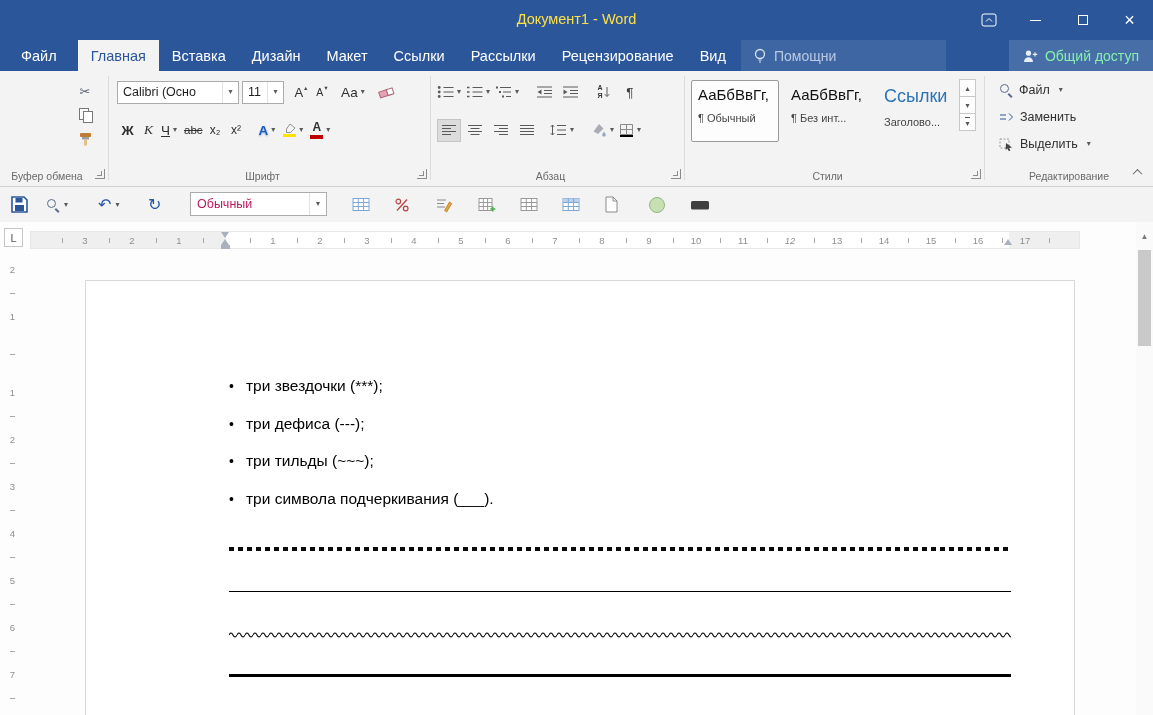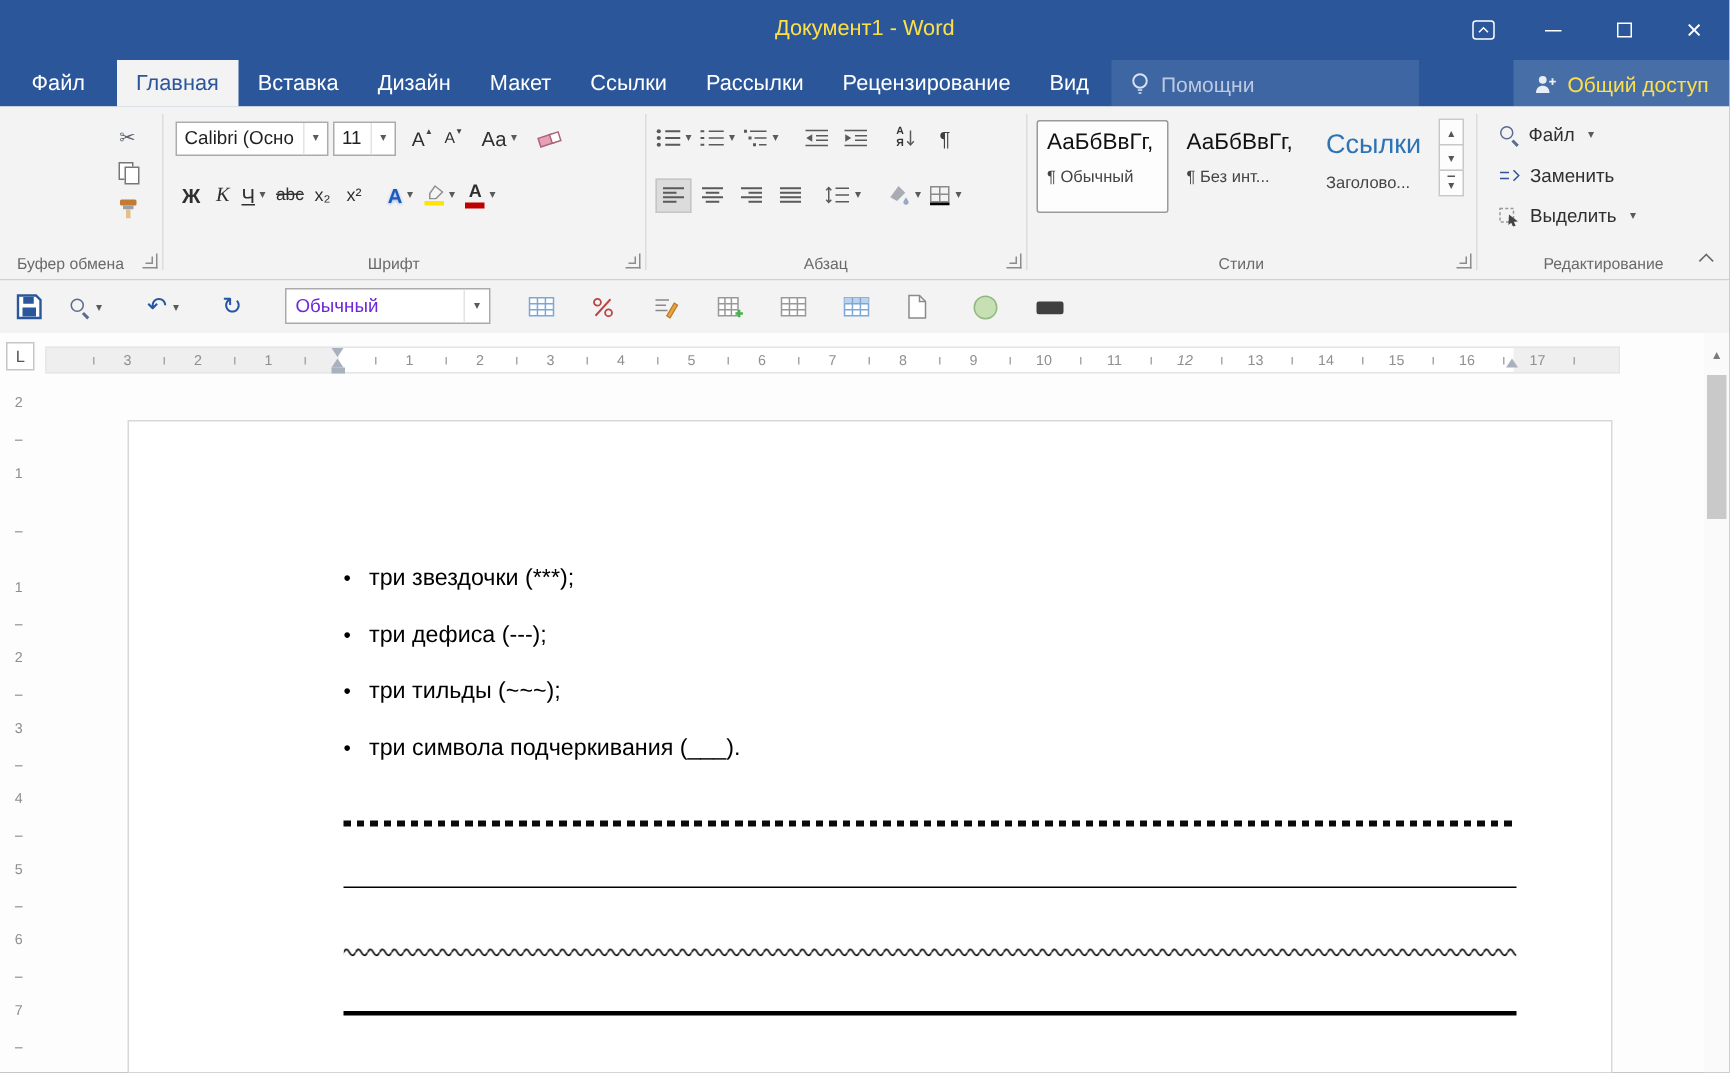--- a/index.html
+++ b/index.html
@@ -15,21 +15,21 @@
 .xicon{font-size:18px;line-height:1}
 
 .tabbar{position:absolute;left:0;top:40px;right:0;height:31px;background:#2b579a;display:flex;align-items:stretch}
 .filetab{color:#fff;font-size:14.5px;padding:0 21px;display:flex;align-items:center}
 .tablist{display:flex}
 .tab{color:#fff;font-size:14.5px;padding:0 13px;display:flex;align-items:center;white-space:nowrap}
 .tab.active{background:#f3f3f3;color:#2b579a}
 .assist{display:flex;align-items:center;gap:7px;background:rgba(255,255,255,.09);padding:0 12px;width:205px;margin-left:2px}
 .assist span{color:#bcc9e2;font-size:14px;white-space:nowrap;overflow:hidden}
 .share{margin-left:auto;display:flex;align-items:center;gap:7px;background:rgba(255,255,255,.14);padding:0 14px}
-.share span{color:#fde047;font-size:14px;white-space:nowrap}
+.share span{color:#86efac;font-size:14px;white-space:nowrap}
 
 .ribbon{position:absolute;left:0;top:71px;right:0;height:116px;background:#f3f3f3;border-bottom:1px solid #d2d0ce}
 .grp{position:absolute;top:0;bottom:0}
 .gdiv{position:absolute;top:5px;bottom:6px;width:1px;background:#dcdcdc}
 .glabel{position:absolute;bottom:4px;left:0;right:14px;text-align:center;font-size:10.5px;color:#6a6a6a;white-space:nowrap}
 .launch{position:absolute;bottom:7px;right:3px;width:10px;height:10px;border-right:1px solid #8c8c8c;border-bottom:1px solid #8c8c8c}
 .launch::before{content:"";position:absolute;right:2px;bottom:2px;width:4px;height:4px;border-right:1px solid #8c8c8c;border-bottom:1px solid #8c8c8c}
 .dd{display:inline-flex;align-items:center;justify-content:center;width:10px;flex:none}
 .dd::after{content:"▾";font-size:8px;color:#5a5a5a;line-height:1}
 
@@ -38,21 +38,21 @@
 .sbtn{position:absolute;width:22px;height:22px;display:flex;align-items:center;justify-content:center}
 .icon-scissors{font-size:13px;color:#59616e;line-height:1}
 .icon-copy{position:relative;width:13px;height:14px}
 .icon-copy::before{content:"";position:absolute;left:0;top:0;width:8px;height:10px;border:1px solid #777;background:#fff}
 .icon-copy::after{content:"";position:absolute;left:4px;top:3px;width:8px;height:10px;border:1px solid #777;background:#fff}
 
 .fr1{position:absolute;left:8px;top:9px;height:24px;display:flex;align-items:center}
 .fr2{position:absolute;left:8px;top:46px;height:26px;display:flex;align-items:center}
 .combo{height:23px;background:#fff;border:1px solid #ababab;display:flex;align-items:center;padding-left:5px;font-size:12.5px;color:#1f1f1f}
 .combo .dd{margin-left:auto;height:100%;border-left:1px solid #e3e3e3;width:16px}
-.cname{width:102px}
+.cname{width:122px}
 .csize{width:42px;margin-left:3px}
 .fbtn{min-width:21px;height:23px;display:flex;align-items:center;justify-content:center;font-size:13.5px;color:#2f2f2f;padding:0 2px}
 .bold{font-weight:700}
 .ital{font-style:italic;font-family:"Liberation Serif",serif}
 .und{text-decoration:underline}
 .strike{text-decoration:line-through;font-size:11.5px}
 .fx{color:#1d5bbf;font-weight:700;text-shadow:0 1px 2px rgba(29,91,191,.45)}
 .colstack{display:flex;flex-direction:column;align-items:center;line-height:1.05}
 .cbar{width:13px;height:3.5px;margin-top:1px}
 .ga{font-size:13px}
@@ -83,21 +83,21 @@
 .elabel{font-size:12.5px;color:#2f2f2f;white-space:nowrap}
 .icon-mag{position:relative;width:14px;height:14px;flex:none}
 .icon-mag::before{content:"";position:absolute;left:1px;top:1px;width:7px;height:7px;border:1.6px solid #5b6b8c;border-radius:50%}
 .icon-mag::after{content:"";position:absolute;left:10px;top:10px;width:4.5px;height:1.6px;background:#5b6b8c;transform:rotate(45deg);transform-origin:0 0}
 .collapse{position:absolute;right:7px;bottom:7px;width:18px;height:14px;display:flex;align-items:center;justify-content:center}
 .chev{width:7px;height:7px;border-left:1.5px solid #666;border-top:1.5px solid #666;transform:rotate(45deg) translate(1px,1px)}
 
 .qat{position:absolute;left:0;top:187px;right:0;height:35px;background:#f3f3f3}
 .qbtn{position:absolute;top:4px;height:27px;display:flex;align-items:center;justify-content:center;gap:1px;padding:0 2px}
 .qchar{font-size:16px;color:#2456a4;line-height:1}
-.combo2{position:absolute;left:190px;top:5px;width:137px;height:24px;background:#fff;border:1px solid #ababab;display:flex;align-items:center;padding-left:6px;font-size:12.5px;color:#6d28d9}
+.combo2{position:absolute;left:190px;top:5px;width:137px;height:24px;background:#fff;border:1px solid #ababab;display:flex;align-items:center;padding-left:6px;font-size:12.5px;color:#be185d}
 .combo2 .dd{margin-left:auto;height:100%;border-left:1px solid #e3e3e3;width:17px}
 
 .tabsel{position:absolute;left:4px;top:228px;width:19px;height:19px;background:#fff;border:1px solid #c6c6c6;display:flex;align-items:center;justify-content:center;font-size:11px;color:#555}
 .hruler{position:absolute;left:30px;top:231px;width:1050px;height:18px;background:#efefef;border:1px solid #e6e6e6}
 .ractive{position:absolute;left:195px;top:0;bottom:0;width:783px;background:#fff}
 .rnum{position:absolute;top:2.5px;transform:translateX(-50%);font-size:9.5px;color:#8f8f8f;z-index:2}
 .rtick{position:absolute;top:6px;width:1px;height:5px;background:#a8a8a8;z-index:2}
 .mfl{position:absolute;left:190px;top:0;width:0;height:0;border-left:4.5px solid transparent;border-right:4.5px solid transparent;border-top:6px solid #a9b0be;z-index:3}
 .mh{position:absolute;left:190px;top:7px;width:0;height:0;border-left:4.5px solid transparent;border-right:4.5px solid transparent;border-bottom:6px solid #a9b0be;z-index:3}
 .mbox{position:absolute;left:190px;top:13px;width:9px;height:3.5px;background:#a9b0be;z-index:3}

